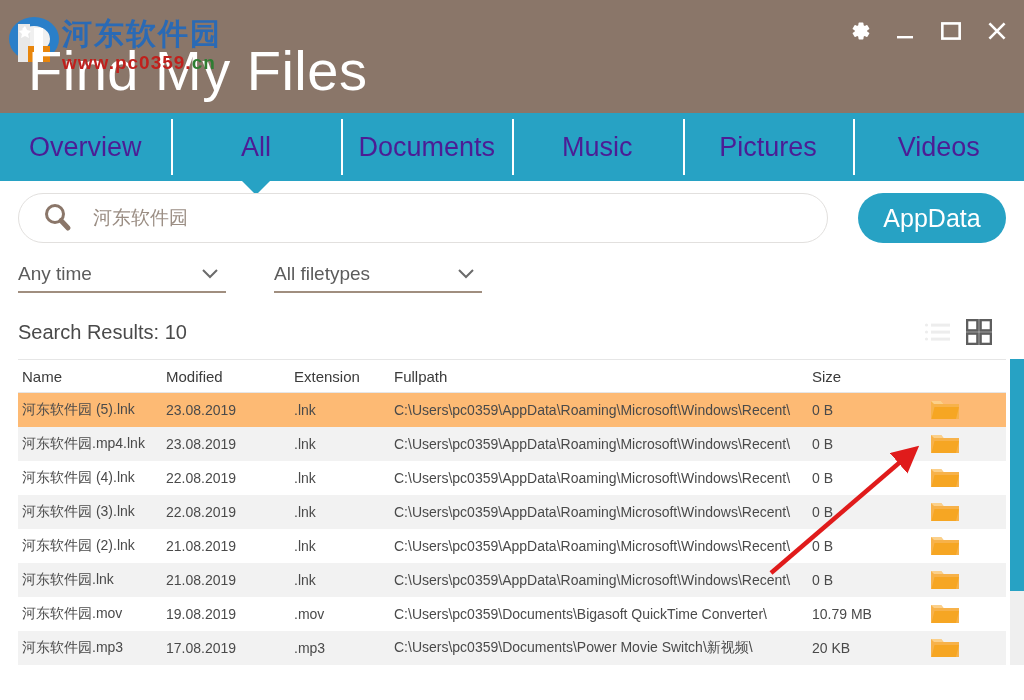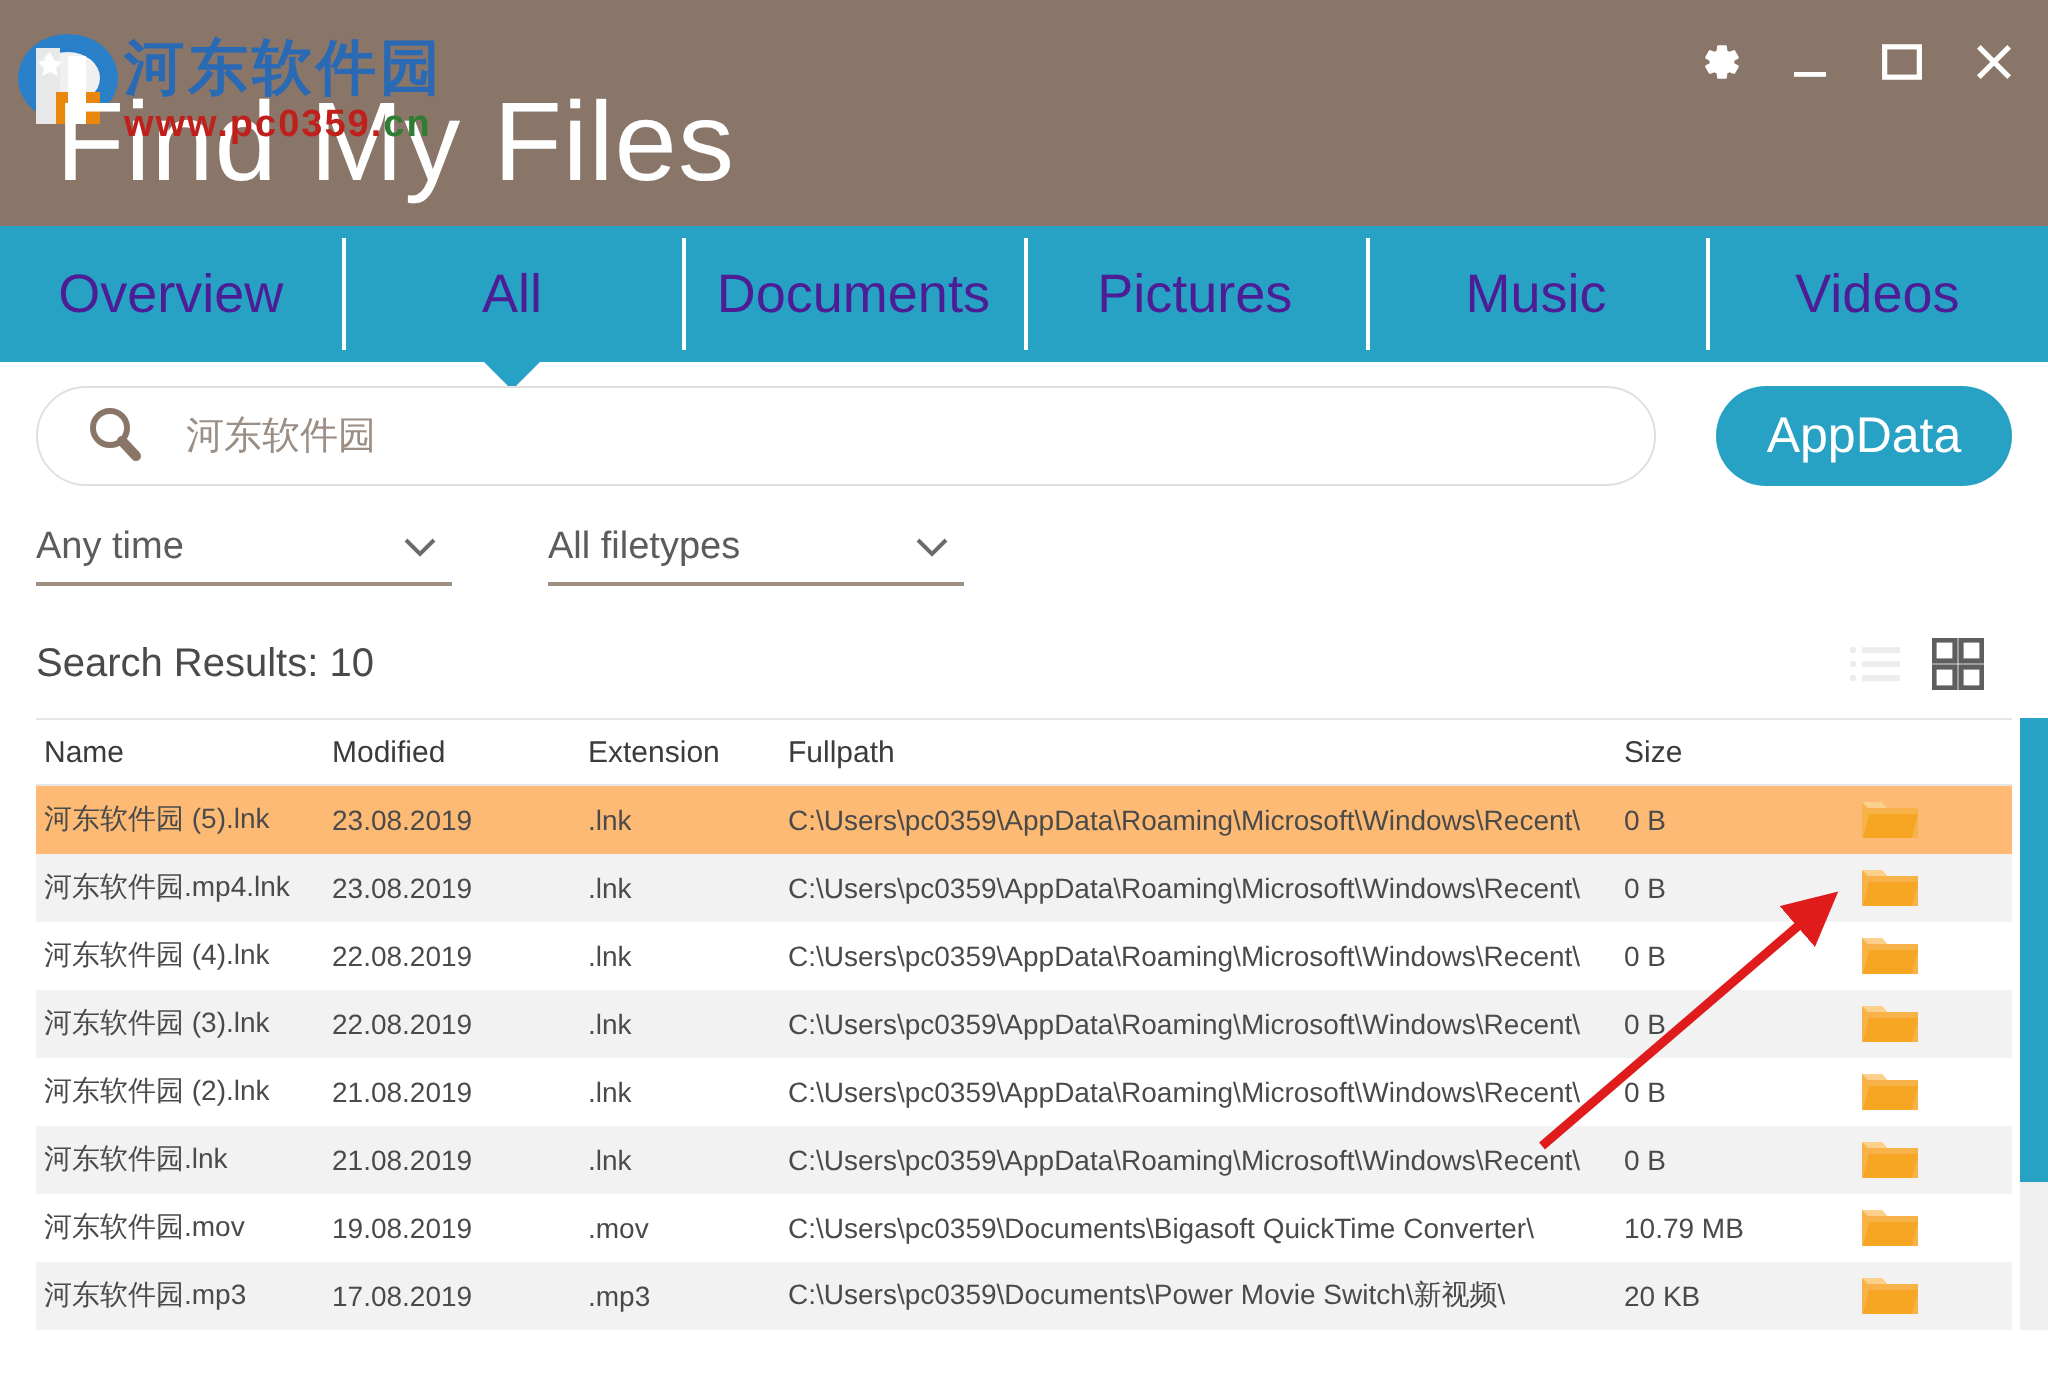--- a/index.html
+++ b/index.html
@@ -292,24 +292,24 @@
       <span>Overview</span>
     </div>
     <div class="tab active">
       <span>All</span>
       <span class="arrow"></span>
     </div>
     <div class="tab">
       <span>Documents</span>
     </div>
     <div class="tab">
+      <span>Music</span>
+    </div>
+    <div class="tab">
       <span>Pictures</span>
-    </div>
-    <div class="tab">
-      <span>Music</span>
     </div>
     <div class="tab">
       <span>Videos</span>
     </div>
   </div>
 
   <div class="searchzone">
     <div class="searchrow">
       <div class="searchbox">
         <svg class="glass" width="34" height="34" viewBox="0 0 34 34">

